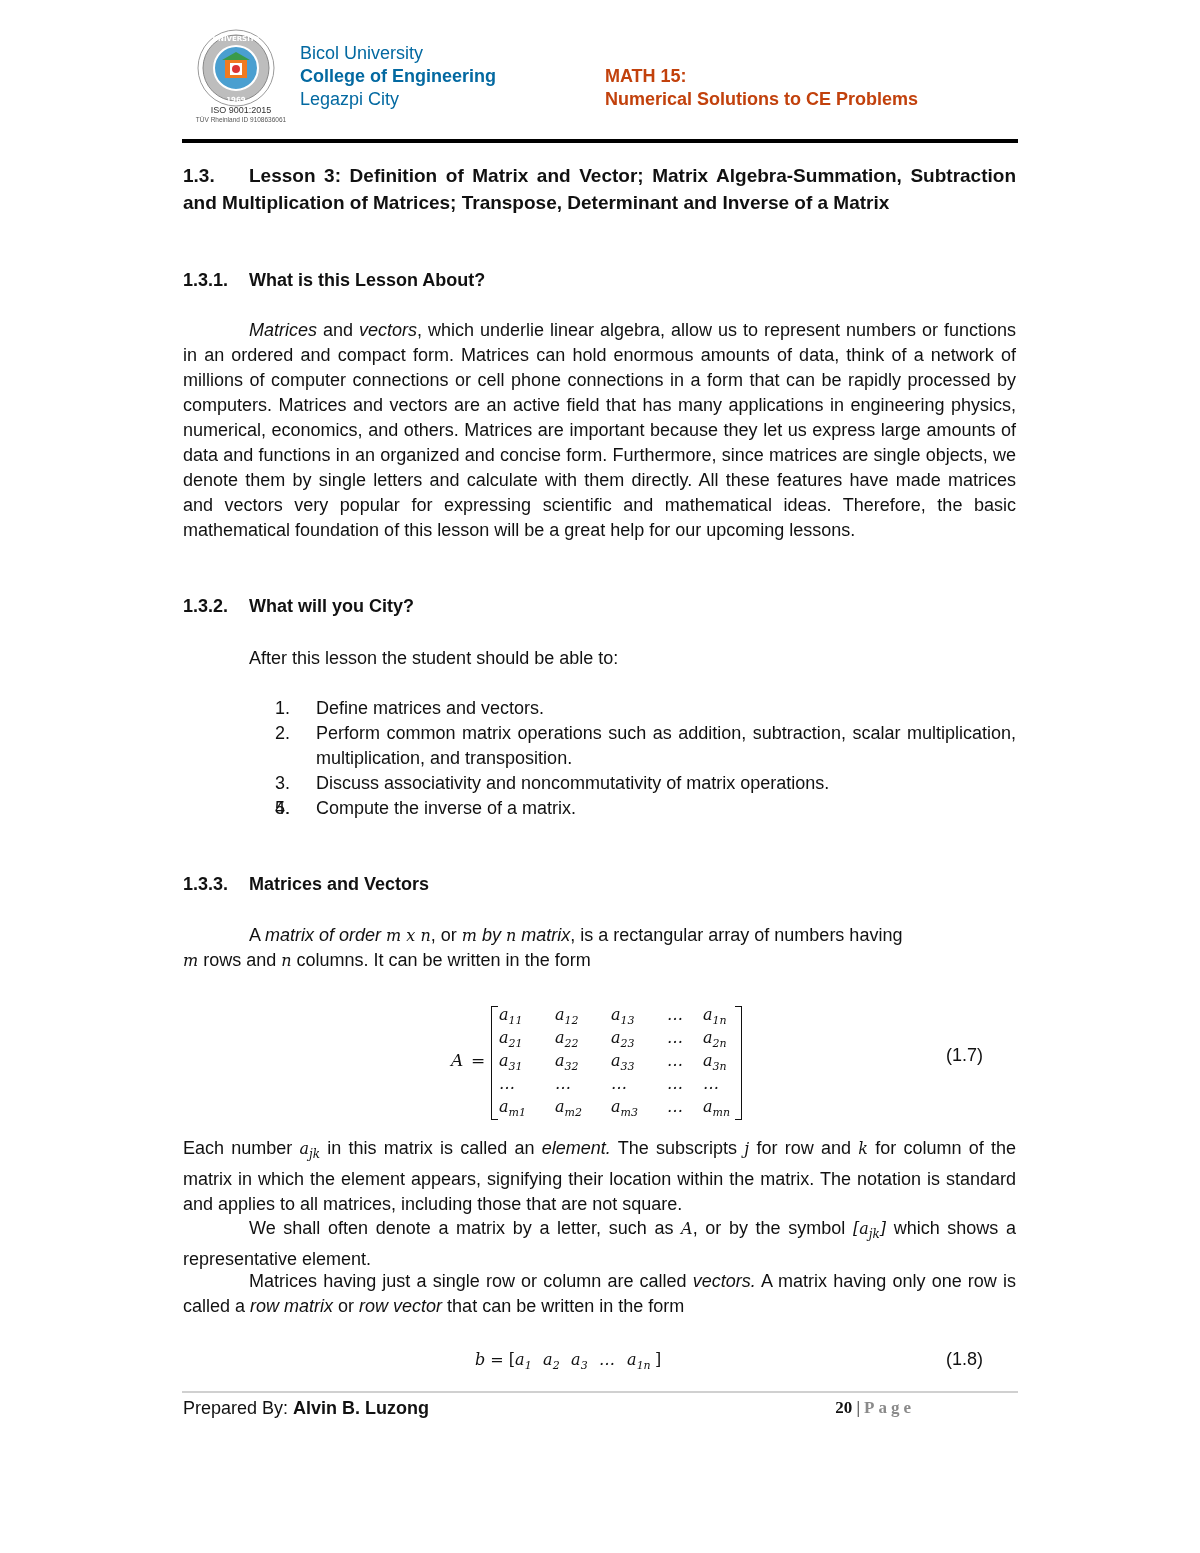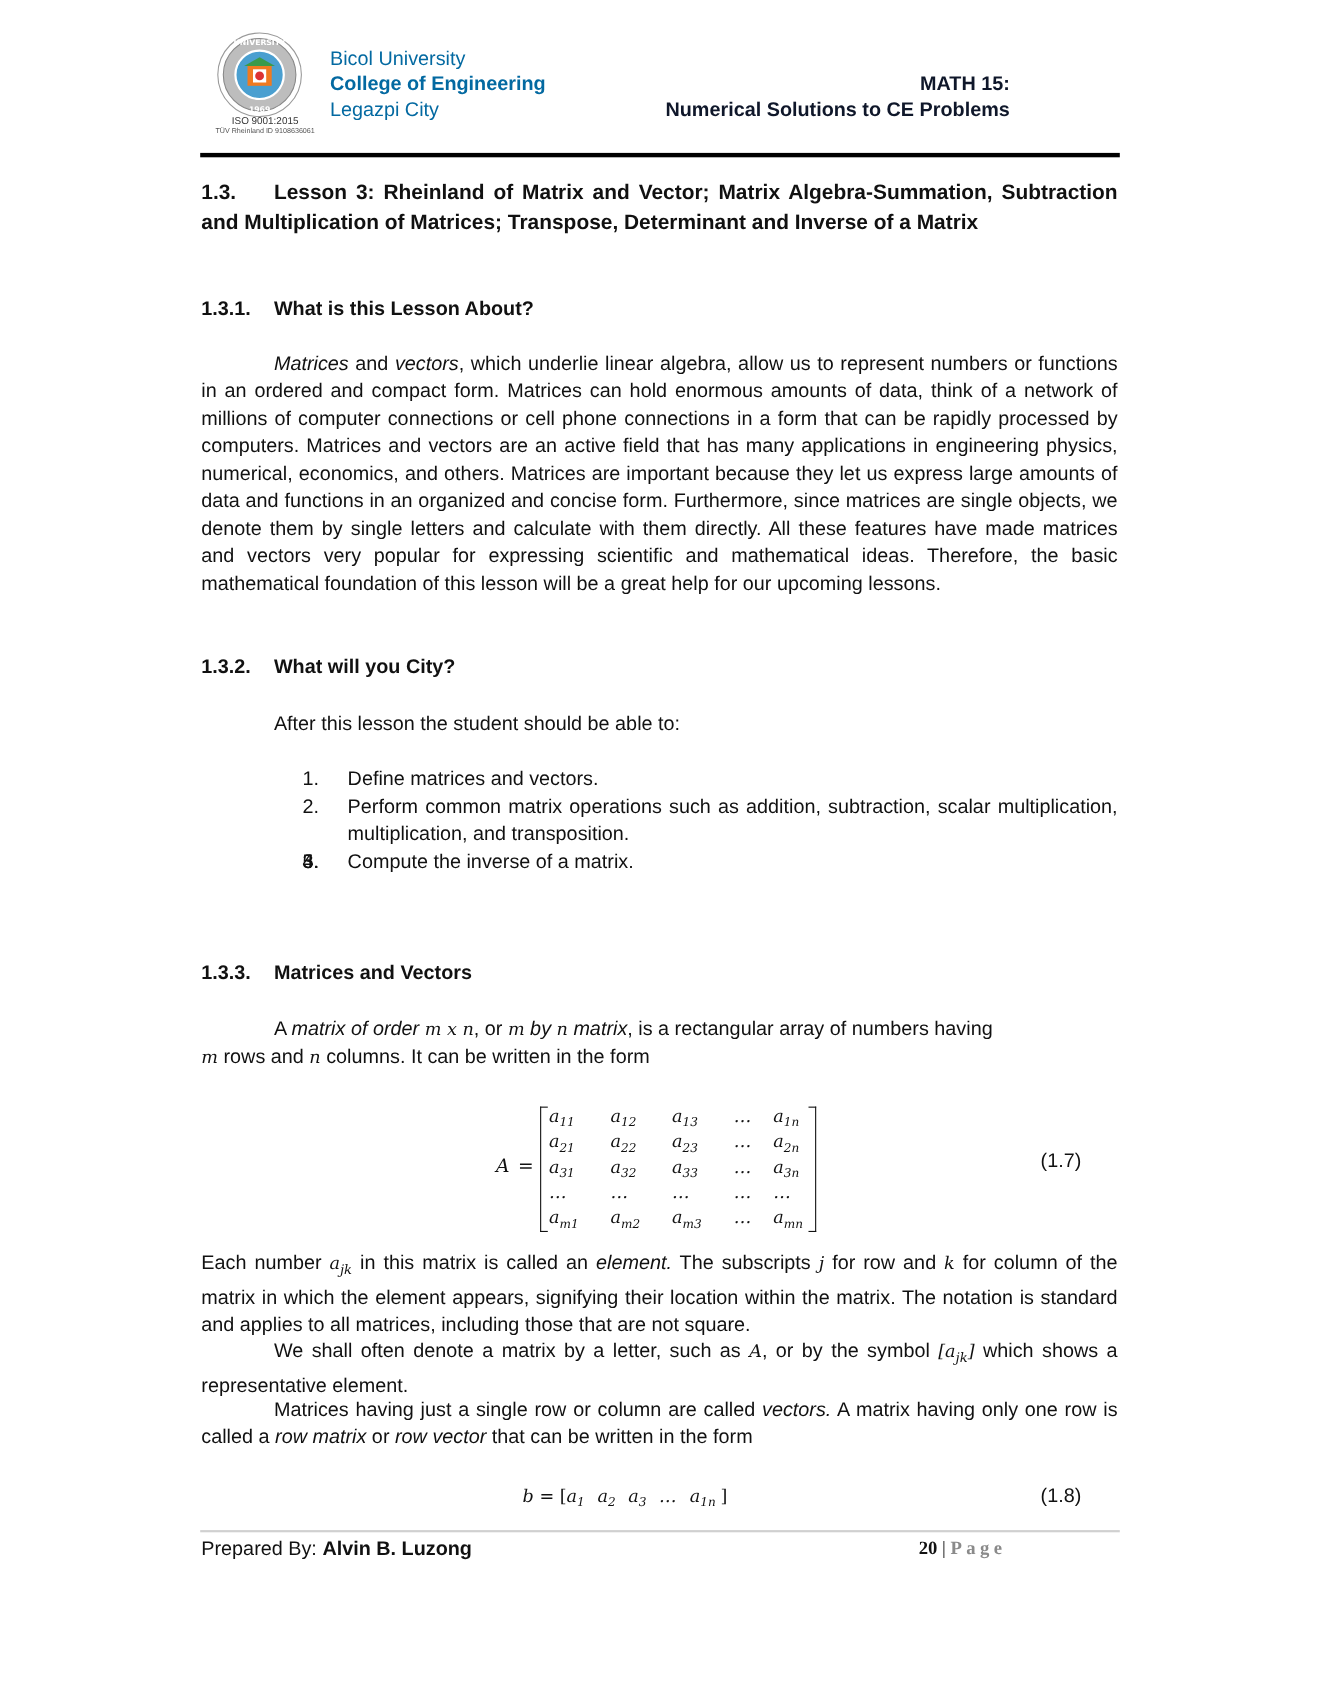--- a/index.html
+++ b/index.html
@@ -8,22 +8,22 @@
   .page { position:absolute; left:0; top:0; width:1103px; height:1553px;text-decoration:underline; }
 
   
   .logo { position:absolute; left:188px; top:28px; width:100px; height:106px; }
   .logo svg { display:block; }
   .iso { position:absolute; left:186px; top:106px; width:110px; text-align:center;
          font-size:9px; line-height:9px; color:#333; }
   .iso .l2 { font-size:6.5px; color:#555; }
   .hdr-left { position:absolute; left:300px; top:42px; font-size:18px; line-height:23px; color:#0369a1; }
   .hdr-left .b { font-weight:bold; }
-  .hdr-right { position:absolute; right:185px; top:65px; text-align:right; font-size:18px;
-               line-height:23px; font-weight:bold; color:#0f172a; }
+  .hdr-right { position:absolute; right:185px; top:65px; font-size:18px;
+               line-height:23px; font-weight:bold; color:#c2410c; }
   .hdr-rule { position:absolute; left:182px; top:139px; width:836px; height:4px; background:#000; }
 
   
   .content { position:absolute; left:183px; top:160px; width:833px; font-size:18px; line-height:25px; }
   .h1 { font-weight:bold; font-size:19px; line-height:27px; text-align:justify; margin:0; }
   .h1 .num { display:inline-block; width:66px; }
   .h2 { font-weight:bold; font-size:18px; margin:0; }
   .h2 .num { display:inline-block; width:66px; }
   p { margin:0; text-align:justify; }
   .indent { text-indent:66px; }
@@ -90,34 +90,34 @@
 
   <div class="hdr-right">
     <div>MATH 15:</div>
     <div>Numerical Solutions to CE Problems</div>
   </div>
 
   <div class="hdr-rule"></div>
 
   <div class="content">
 
-    <h1 class="h1 abs" style="top:2px"><span class="num">1.3.</span><span>Lesson 3: Rheinland of Matrix and Vector; Matrix Algebra-Summation, Subtraction and Multiplication of Matrices; Transpose, Determinant and Inverse of a Matrix</span></h1>
+    <h1 class="h1 abs" style="top:2px"><span class="num">1.3.</span><span>Lesson 3: Definition of Matrix and Vector; Matrix Algebra-Summation, Subtraction and Multiplication of Matrices; Transpose, Determinant and Inverse of a Matrix</span></h1>
 
     <h2 class="h2 abs" style="top:108px"><span class="num">1.3.1.</span><span>What is this Lesson About?</span></h2>
 
     <p class="indent abs" style="top:158px"><i>Matrices</i><span> and </span><i>vectors</i><span>, which underlie linear algebra, allow us to represent numbers or functions in an ordered and compact form. Matrices can hold enormous amounts of data, think of a network of millions of computer connections or cell phone connections in a form that can be rapidly processed by computers. Matrices and vectors are an active field that has many applications in engineering physics, numerical, economics, and others. Matrices are important because they let us express large amounts of data and functions in an organized and concise form. Furthermore, since matrices are single objects, we denote them by single letters and calculate with them directly. All these features have made matrices and vectors very popular for expressing scientific and mathematical ideas. Therefore, the basic mathematical foundation of this lesson will be a great help for our upcoming lessons.</span></p>
 
     <h2 class="h2 abs" style="top:434px"><span class="num">1.3.2.</span><span>What will you City?</span></h2>
 
     <p class="abs" style="top:486px; padding-left:66px; width:767px">After this lesson the student should be able to:</p>
 
     <ol class="abs" style="top:536px" id="objectives">
         <li><span class="n">1.</span><span>Define matrices and vectors.</span></li>
         <li><span class="n">2.</span><span>Perform common matrix operations such as addition, subtraction, scalar multiplication, multiplication, and transposition.</span></li>
-        <li><span class="n">3.</span></li>
+        <li><span class="n">3.</span><span>Discuss associativity and noncommutativity of matrix operations.</span></li>
         <li><span class="n">4.</span></li>
         <li><span class="n">5.</span><span>Compute the inverse of a matrix.</span></li>
       </ol>
 
     <h2 class="h2 abs" style="top:712px"><span class="num">1.3.3.</span><span>Matrices and Vectors</span></h2>
 
     <p class="indent abs" style="top:763px"><span>A </span><i>matrix of order </i><span class="m">m x n</span><span>, or </span><span class="m">m</span><i> by </i> <span class="m">n</span><i> matrix</i><span>, is a rectangular array of numbers having</span><br><span class="m">m</span><span> rows and </span><span class="m">n</span><span> columns. It can be written in the form</span></p>
 
     <div class="matrix-wrap">
       <span class="mlabel">A</span>

